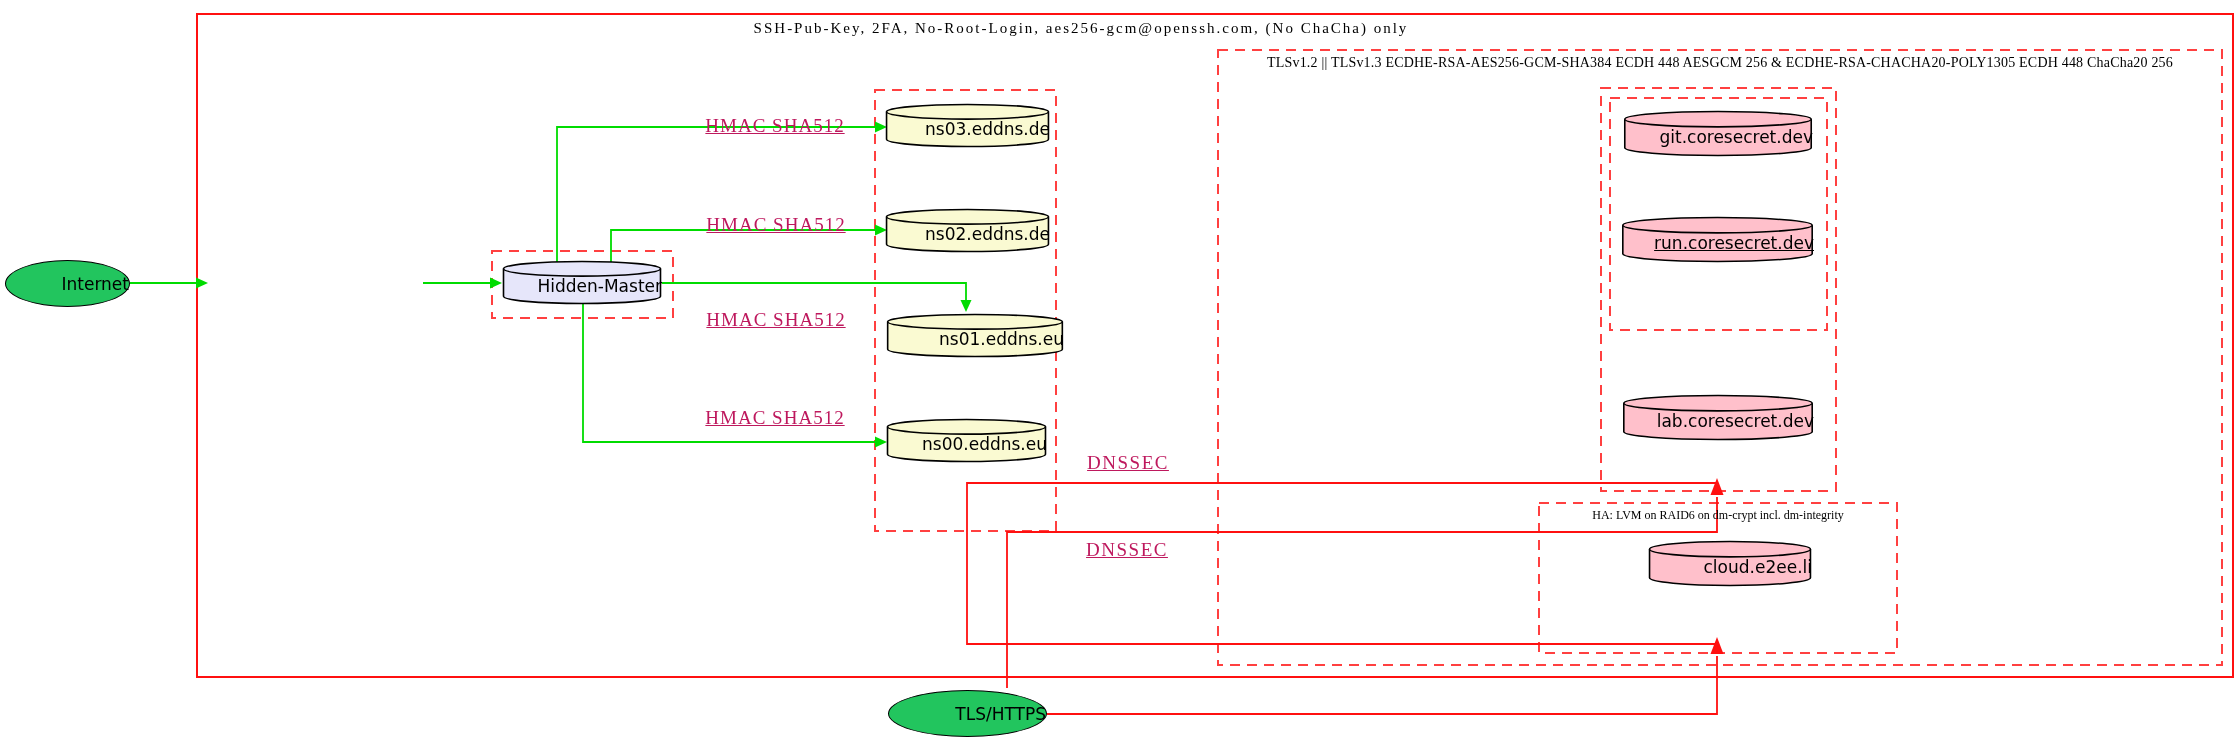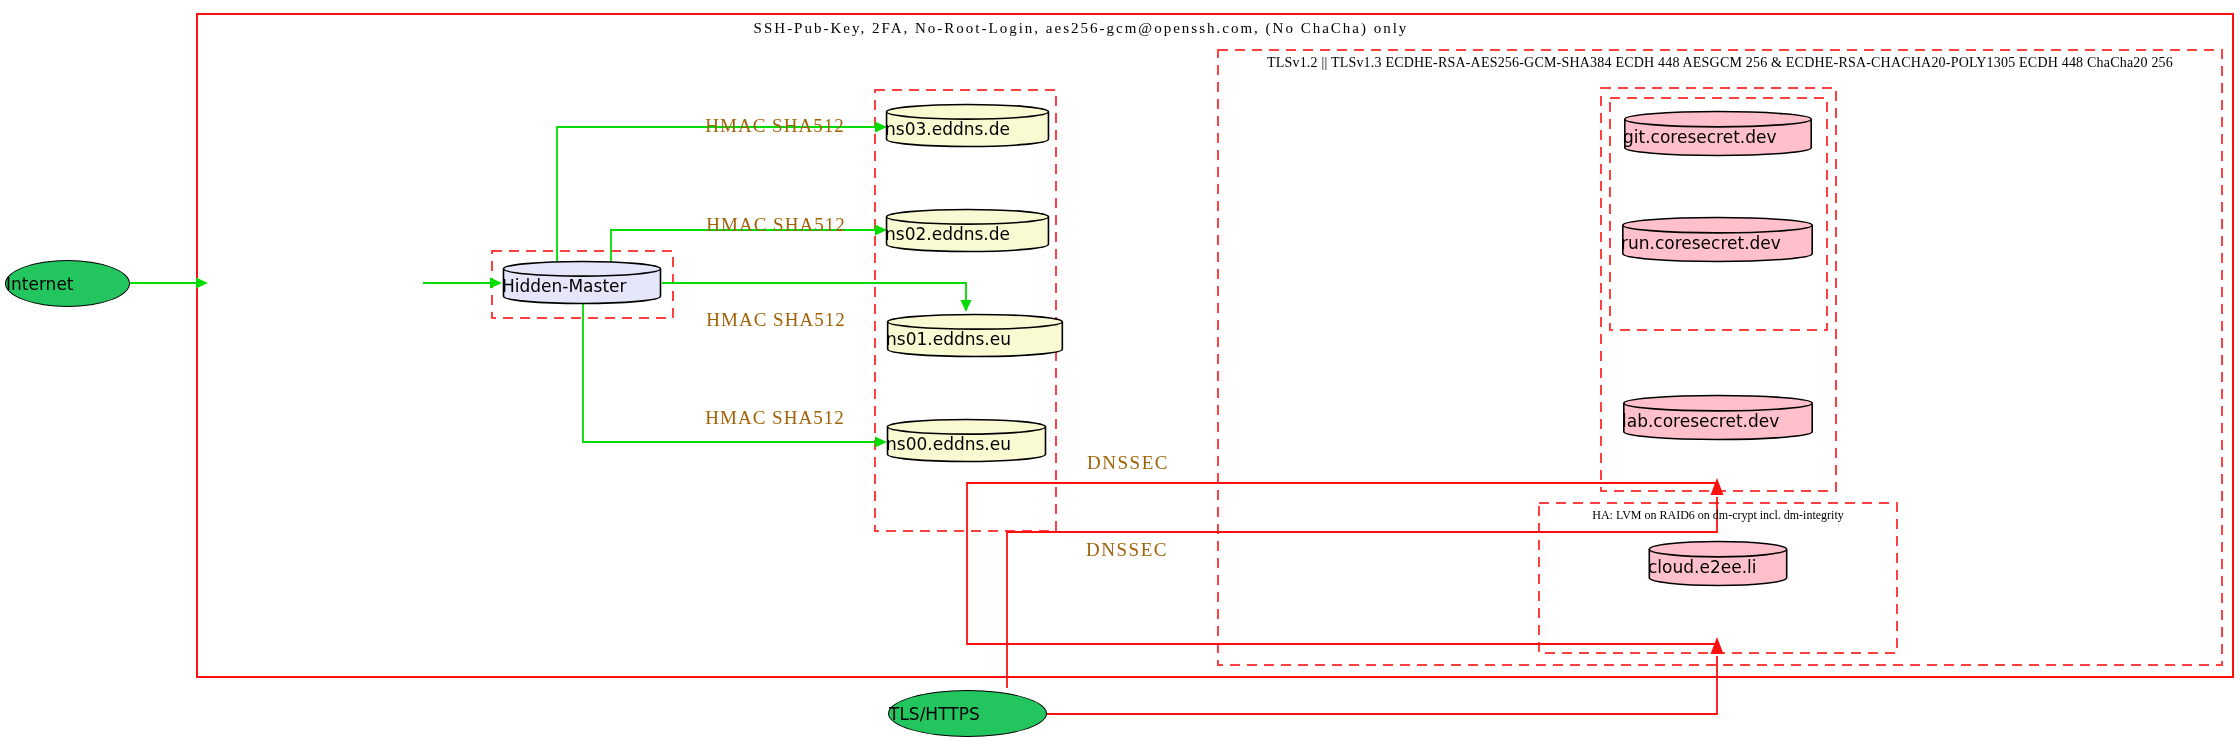--- a/index.html
+++ b/index.html
@@ -1,31 +1,31 @@
 <!DOCTYPE html>
 <html><head>
 <meta charset="utf-8">
 <style>
   html,body{margin:0;padding:0;background:#ffffff;}
   .canvas{position:relative;width:2240px;height:744px;background:#ffffff;overflow:hidden;
           font-family:"DejaVu Sans",sans-serif;}
   svg.layer{position:absolute;left:0;top:0;}
-  .node{position:absolute;display:flex;align-items:center;justify-content:flex-start;}
+  .node{position:absolute;display:flex;align-items:center;justify-content:flex-end;}
   .node .shape{position:absolute;left:0;top:0;width:100%;height:100%;}
   .node .lbl{position:relative;z-index:2;font:17px "DejaVu Sans",sans-serif;color:#000;white-space:nowrap;}
   .cyl .lbl{margin-top:6px;}
   .ellipse-node{border:1.6px solid #000;border-radius:50%;box-sizing:border-box;}
   .blue{background:#22c55e;}
   .cluster-title{position:absolute;text-align:center;color:#000;white-space:nowrap;
                  font-family:Liberation Serif, serif;}
   .t-ssh{font-size:15px;letter-spacing:2px;}
   .t-tls{font-size:14px;letter-spacing:0.2px;}
   .t-ha{font-size:12px;}
-  .edge-label{position:absolute;text-align:center;color:#a16207;white-space:nowrap;
-              font:19px "Liberation Serif","DejaVu Serif",serif;}
+  .edge-label{position:absolute;text-align:center;color:#be185d;white-space:nowrap;
+              font:19px "Liberation Serif","DejaVu Serif",serif;text-decoration:underline;}
   .hmac{letter-spacing:1px;}
   .dnssec{letter-spacing:1.5px;}
 </style>
 </head>
 <body>
 
 <div class="canvas">
 
   <svg class="layer" width="2240" height="744" viewBox="0 0 2240 744">
 
@@ -123,37 +123,37 @@
   </div>
 
   <div class="node cyl" style="left:1623px;top:110px;width:190px;height:47px;">
     <svg class="shape" viewBox="0 0 160 46" preserveAspectRatio="none">
       <path d="M1.5 9 L1.5 37 A78.5 7.5 0 0 0 158.5 37 L158.5 9" fill="#FFC0CB" stroke="#000" stroke-width="1.6" vector-effect="non-scaling-stroke"></path>
       <ellipse cx="80" cy="9" rx="78.5" ry="7.5" fill="#FFC0CB" stroke="#000" stroke-width="1.6" vector-effect="non-scaling-stroke"></ellipse>
     </svg>
     <span class="lbl">git.coresecret.dev</span>
   </div>
 
-  <div class="node cyl" style="left:1621px;top:216px;width:193px;height:47px;">
+  <div class="node cyl" style="left:1621px;top:216px;width:193px;height:47px;text-decoration:underline;">
     <svg class="shape" viewBox="0 0 160 46" preserveAspectRatio="none">
       <path d="M1.5 9 L1.5 37 A78.5 7.5 0 0 0 158.5 37 L158.5 9" fill="#FFC0CB" stroke="#000" stroke-width="1.6" vector-effect="non-scaling-stroke"></path>
       <ellipse cx="80" cy="9" rx="78.5" ry="7.5" fill="#FFC0CB" stroke="#000" stroke-width="1.6" vector-effect="non-scaling-stroke"></ellipse>
     </svg>
     <span class="lbl">run.coresecret.dev</span>
   </div>
 
   <div class="node cyl" style="left:1622px;top:394px;width:192px;height:47px;">
     <svg class="shape" viewBox="0 0 160 46" preserveAspectRatio="none">
       <path d="M1.5 9 L1.5 37 A78.5 7.5 0 0 0 158.5 37 L158.5 9" fill="#FFC0CB" stroke="#000" stroke-width="1.6" vector-effect="non-scaling-stroke"></path>
       <ellipse cx="80" cy="9" rx="78.5" ry="7.5" fill="#FFC0CB" stroke="#000" stroke-width="1.6" vector-effect="non-scaling-stroke"></ellipse>
     </svg>
     <span class="lbl">lab.coresecret.dev</span>
   </div>
 
-  <div class="node cyl" style="left:1648px;top:540px;width:140px;height:47px;">
+  <div class="node cyl" style="left:1648px;top:540px;width:140px;height:47px;padding-left:24px;">
     <svg class="shape" viewBox="0 0 160 46" preserveAspectRatio="none">
       <path d="M1.5 9 L1.5 37 A78.5 7.5 0 0 0 158.5 37 L158.5 9" fill="#FFC0CB" stroke="#000" stroke-width="1.6" vector-effect="non-scaling-stroke"></path>
       <ellipse cx="80" cy="9" rx="78.5" ry="7.5" fill="#FFC0CB" stroke="#000" stroke-width="1.6" vector-effect="non-scaling-stroke"></ellipse>
     </svg>
     <span class="lbl">cloud.e2ee.li</span>
   </div>
 
   <div class="node ellipse-node blue" style="left:888px;top:690px;width:159px;height:47px;">
     <span class="lbl">TLS/HTTPS</span>
   </div>

